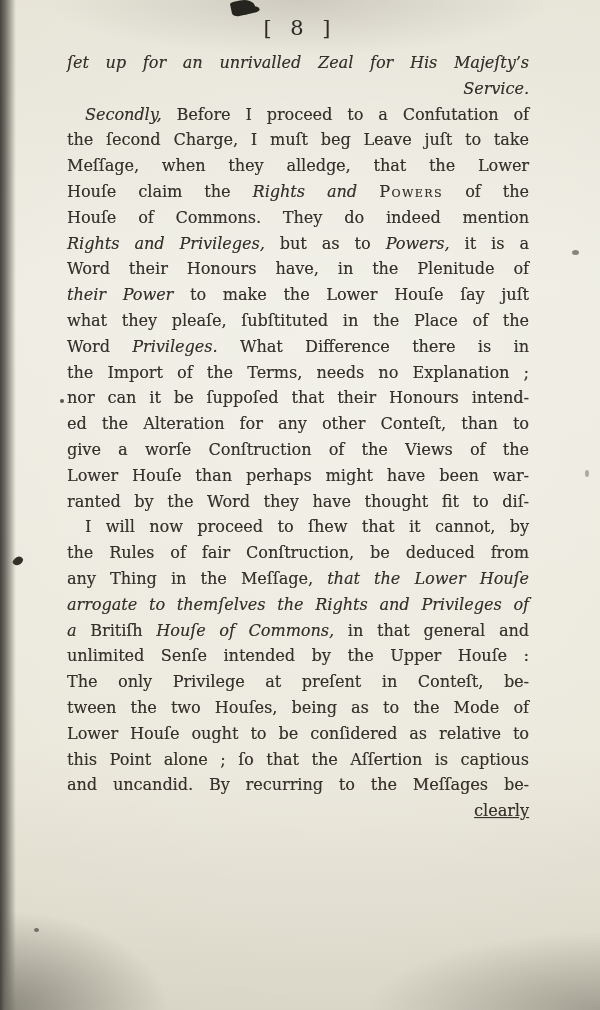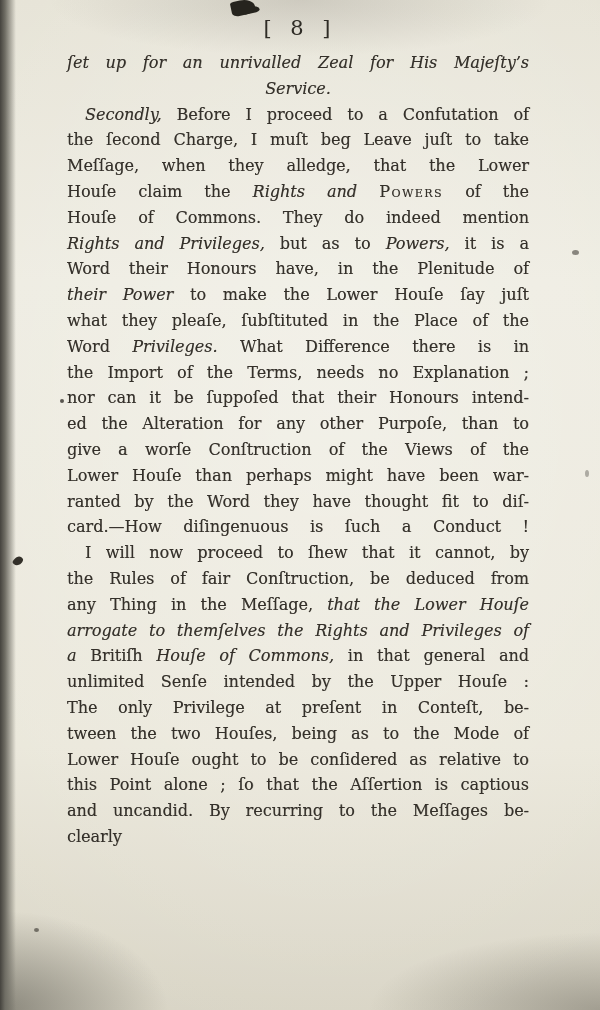--- a/index.html
+++ b/index.html
@@ -22,27 +22,27 @@
   }
   .page-number {
     position:absolute; top:16px; left:0; right:0;
     text-align:center; font-size:21px; letter-spacing:6px; color:#2f2c26;
   }
   .text-block {
     position:absolute; top:50px; left:67px; width:462px;
     font-size:16px; line-height:25.8px;
     text-shadow:0.3px 0.3px 0.5px rgba(52,47,40,.45);
   }
-  .line { text-align:center; }
+  .line { text-align:right; }
   .line.just { text-align:justify; text-align-last:justify; }
   .line.ind { text-indent:18px; }
   .s-n { font-style:normal; }
   .s-i { font-style:italic; }
   .s-sc { font-variant:small-caps; letter-spacing:1.5px; }
-  .catchword { text-align:left; font-style:normal; }
+  .catchword { text-align:right; font-style:normal;text-decoration:underline; }
   
   .ink-blot {
     position:absolute; top:0px; left:231px; width:24px; height:15px;
     background:#26241e; border-radius:20% 80% 60% 40%;
     transform:rotate(-12deg);
     box-shadow:8px 4px 0 -4px #26241e;
   }
   .speck { position:absolute; background:#33302a; border-radius:50%; }
   .speck.a { left:60px;  top:399px; width:4px; height:4px; opacity:.8; }
   .speck.b { left:14px;  top:556px; width:8px; height:10px; border-radius:60% 40% 70% 30%; transform:rotate(38deg); }
@@ -73,25 +73,24 @@
       <div class="line just"><span class="s-n">Meſſage, when they alledge, that the Lower</span></div>
       <div class="line just"><span class="s-n">Houſe claim the </span><span class="s-i">Rights and </span><span class="s-sc">Powers</span><span class="s-n"> of the</span></div>
       <div class="line just"><span class="s-n">Houſe of Commons.  They do indeed mention</span></div>
       <div class="line just"><span class="s-i">Rights and Privileges,</span><span class="s-n"> but as to </span><span class="s-i">Powers,</span><span class="s-n"> it is a</span></div>
       <div class="line just"><span class="s-n">Word their Honours have, in the Plenitude of</span></div>
       <div class="line just"><span class="s-i">their Power</span><span class="s-n"> to make the Lower Houſe ſay juſt</span></div>
       <div class="line just"><span class="s-n">what they pleaſe, ſubſtituted in the Place of the</span></div>
       <div class="line just"><span class="s-n">Word </span><span class="s-i">Privileges.</span><span class="s-n">  What Difference there is in</span></div>
       <div class="line just"><span class="s-n">the Import of the Terms, needs no Explanation ;</span></div>
       <div class="line just"><span class="s-n">nor can it be ſuppoſed that their Honours intend-</span></div>
-      <div class="line just"><span class="s-n">ed the Alteration for any other Purpoſe, than to</span></div>
+      <div class="line just"><span class="s-n">ed the Alteration for any other Conteſt, than to</span></div>
       <div class="line just"><span class="s-n">give a worſe Conſtruction of the Views of the</span></div>
       <div class="line just"><span class="s-n">Lower Houſe than perhaps might have been war-</span></div>
       <div class="line just"><span class="s-n">ranted by the Word they have thought fit to diſ-</span></div>
-      <div class="line just"><span class="s-n">card.—How diſingenuous is ſuch a Conduct !</span></div>
       <div class="line just ind"><span class="s-n">I will now proceed to ſhew that it cannot, by</span></div>
       <div class="line just"><span class="s-n">the Rules of fair Conſtruction, be deduced from</span></div>
       <div class="line just"><span class="s-n">any Thing in the Meſſage, </span><span class="s-i">that the Lower Houſe</span></div>
       <div class="line just"><span class="s-i">arrogate to themſelves the Rights and Privileges of</span></div>
       <div class="line just"><span class="s-i">a </span><span class="s-n">Britiſh </span><span class="s-i">Houſe of Commons,</span><span class="s-n"> in that general and</span></div>
       <div class="line just"><span class="s-n">unlimited Senſe intended by the Upper Houſe :</span></div>
       <div class="line just"><span class="s-n">The only Privilege at preſent in Conteſt, be-</span></div>
       <div class="line just"><span class="s-n">tween the two Houſes, being as to the Mode of</span></div>
       <div class="line just"><span class="s-n">Lower Houſe ought to be conſidered as relative to</span></div>
       <div class="line just"><span class="s-n">this Point alone ; ſo that the Aſſertion is captious</span></div>

